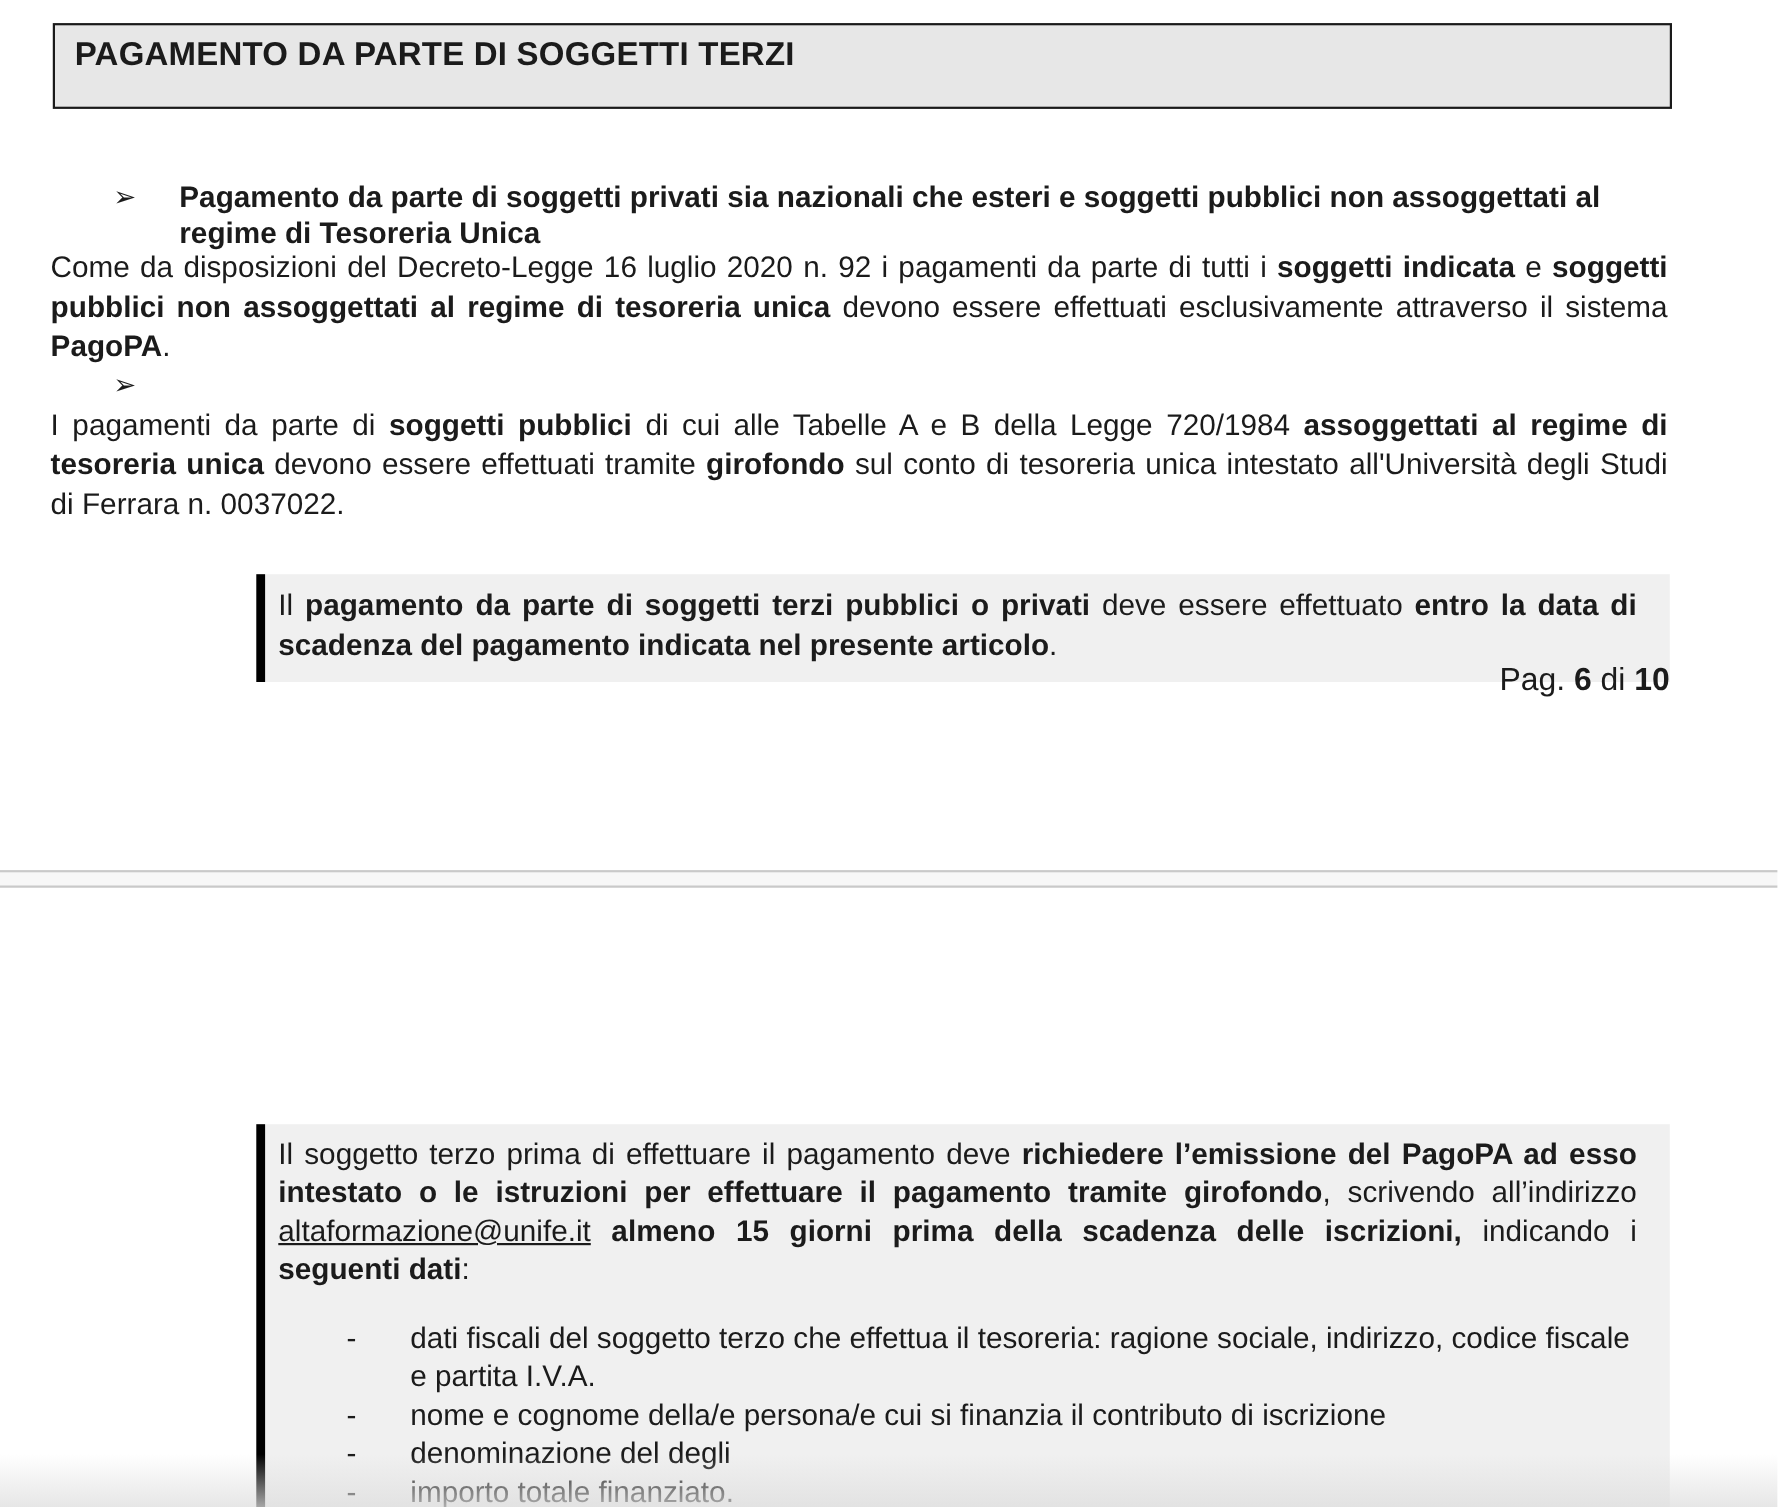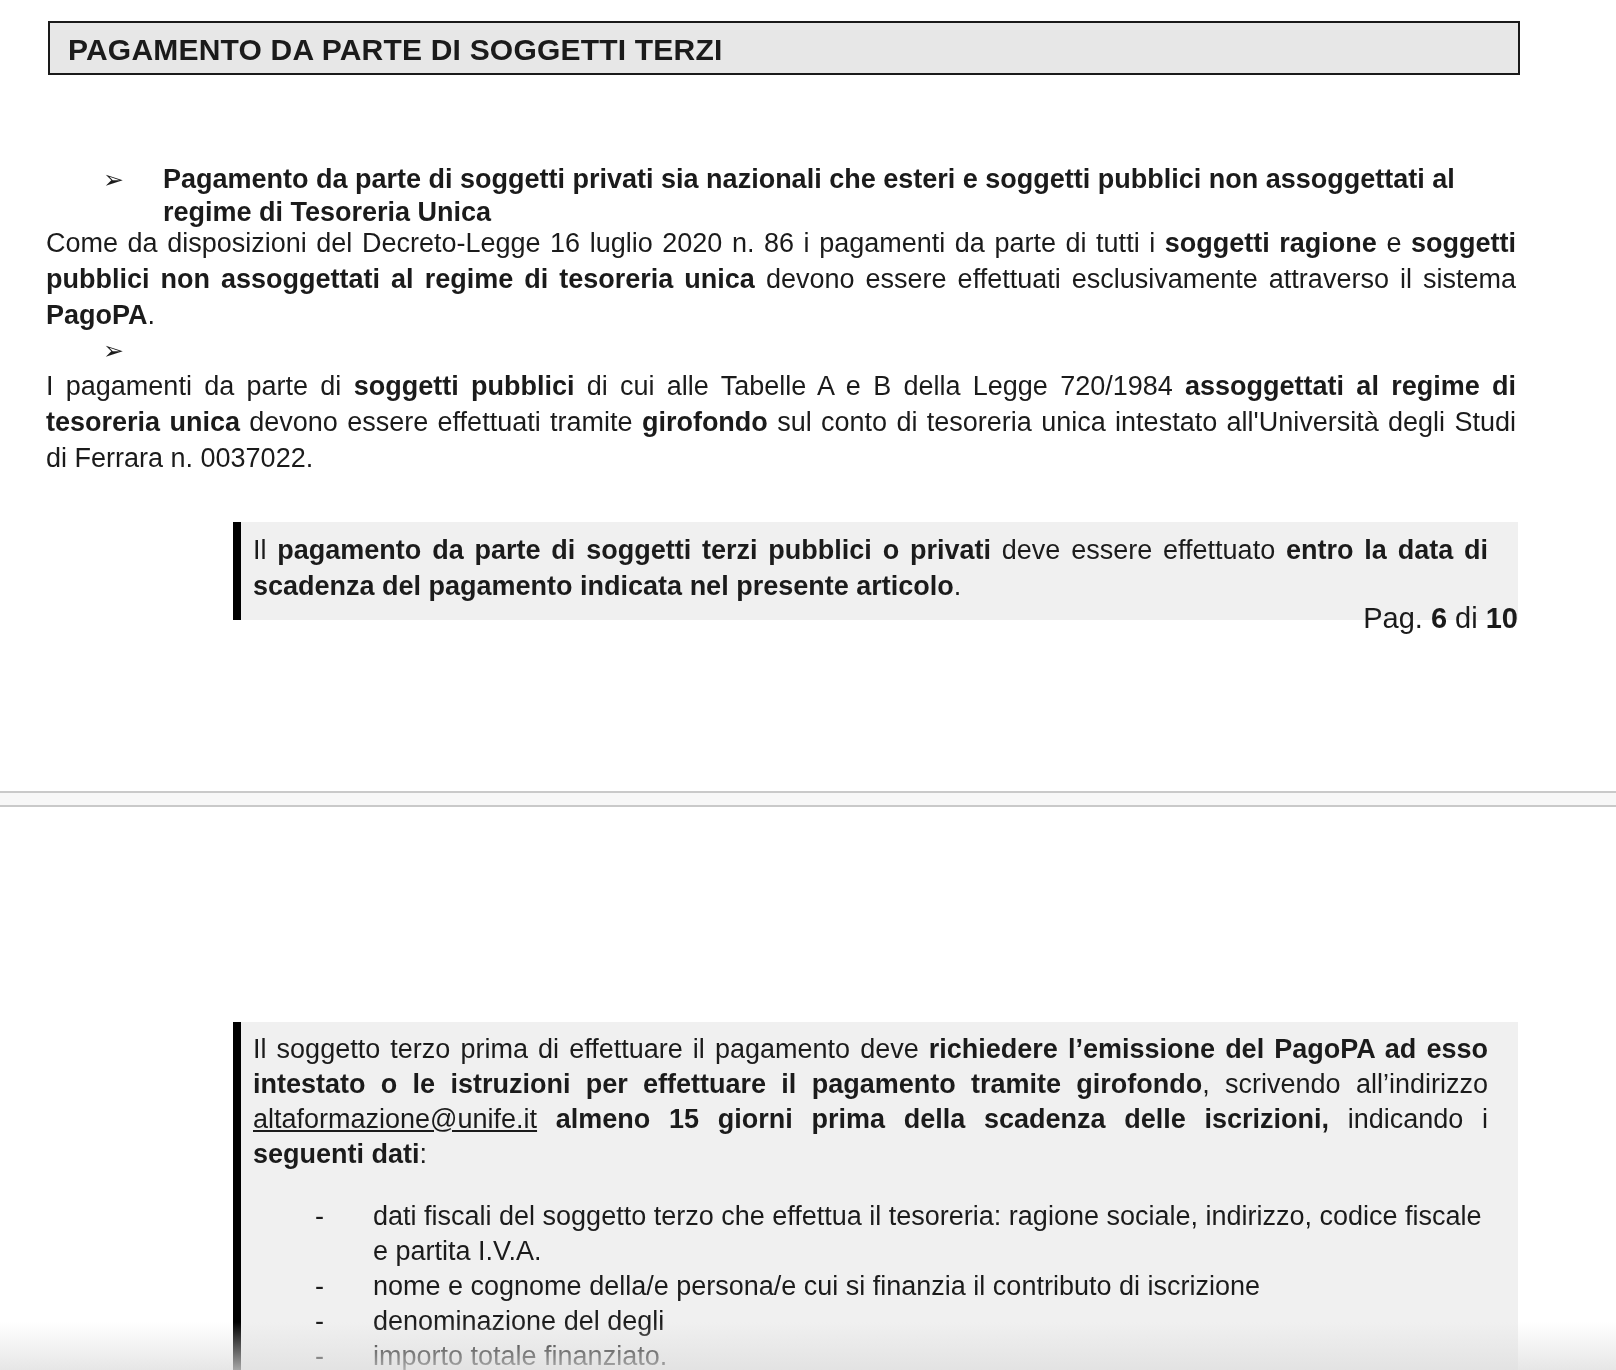--- a/index.html
+++ b/index.html
@@ -7,21 +7,21 @@
   body {
     width:1616px; height:1370px; position:relative; overflow:hidden;
     font-family:"Liberation Sans", sans-serif;
     color:#1b1b1b;
   }
   .b { font-weight:bold; }
   .u { }
   a { color:inherit; text-decoration:underline; }
 
   .title-box {
-    position:absolute; left:48px; top:21px; width:1472px; height:54px;
+    position:absolute; left:48px; top:21px; width:1472px; height:78px;
     background:#e7e7e7; border:2px solid #1a1a1a;
     padding:10px 0 0 18px;
     font-size:30px; font-weight:bold; letter-spacing:0.2px;
   }
 
   .bullet-block {
     position:absolute; left:46px; width:1424px;
     padding-left:117px; font-weight:bold; font-size:27px; line-height:33px;
   }
   .bullet-block .marker {
@@ -78,21 +78,21 @@
 
   <div class="title-box">
     <span>PAGAMENTO DA PARTE DI SOGGETTI TERZI</span>
   </div>
 
   <div class="bullet-block" id="heading1">
     <span class="marker">➢</span>
     <span>Pagamento da parte di soggetti privati sia nazionali che esteri e soggetti pubblici non assoggettati al regime di Tesoreria Unica</span>
   </div>
 
-  <p class="para" id="para1"><span>Come da disposizioni del Decreto-Legge 16 luglio 2020 n. 86 i pagamenti da parte di tutti i </span><span class="b">soggetti ragione</span><span> e </span><span class="b">soggetti pubblici non assoggettati al regime di tesoreria unica</span><span> devono essere effettuati esclusivamente attraverso il sistema </span><span class="b">PagoPA</span><span>.</span></p>
+  <p class="para" id="para1"><span>Come da disposizioni del Decreto-Legge 16 luglio 2020 n. 92 i pagamenti da parte di tutti i </span><span class="b">soggetti indicata</span><span> e </span><span class="b">soggetti pubblici non assoggettati al regime di tesoreria unica</span><span> devono essere effettuati esclusivamente attraverso il sistema </span><span class="b">PagoPA</span><span>.</span></p>
 
   <div class="bullet-block" id="heading2">
     <span class="marker">➢</span>
   </div>
 
   <p class="para" id="para2"><span>I pagamenti da parte di </span><span class="b">soggetti pubblici</span><span> di cui alle Tabelle A e B della Legge 720/1984 </span><span class="b">assoggettati al regime di tesoreria unica</span><span> devono essere effettuati tramite </span><span class="b">girofondo</span><span> sul conto di tesoreria unica intestato all'Università degli Studi di Ferrara n. 0037022.</span></p>
 
   <div class="callout" id="callout1">
     <p><span>Il </span><span class="b">pagamento da parte di soggetti terzi pubblici o privati</span><span> deve essere effettuato </span><span class="b">entro la data di scadenza del pagamento indicata nel presente articolo</span><span>.</span></p>
   </div>

